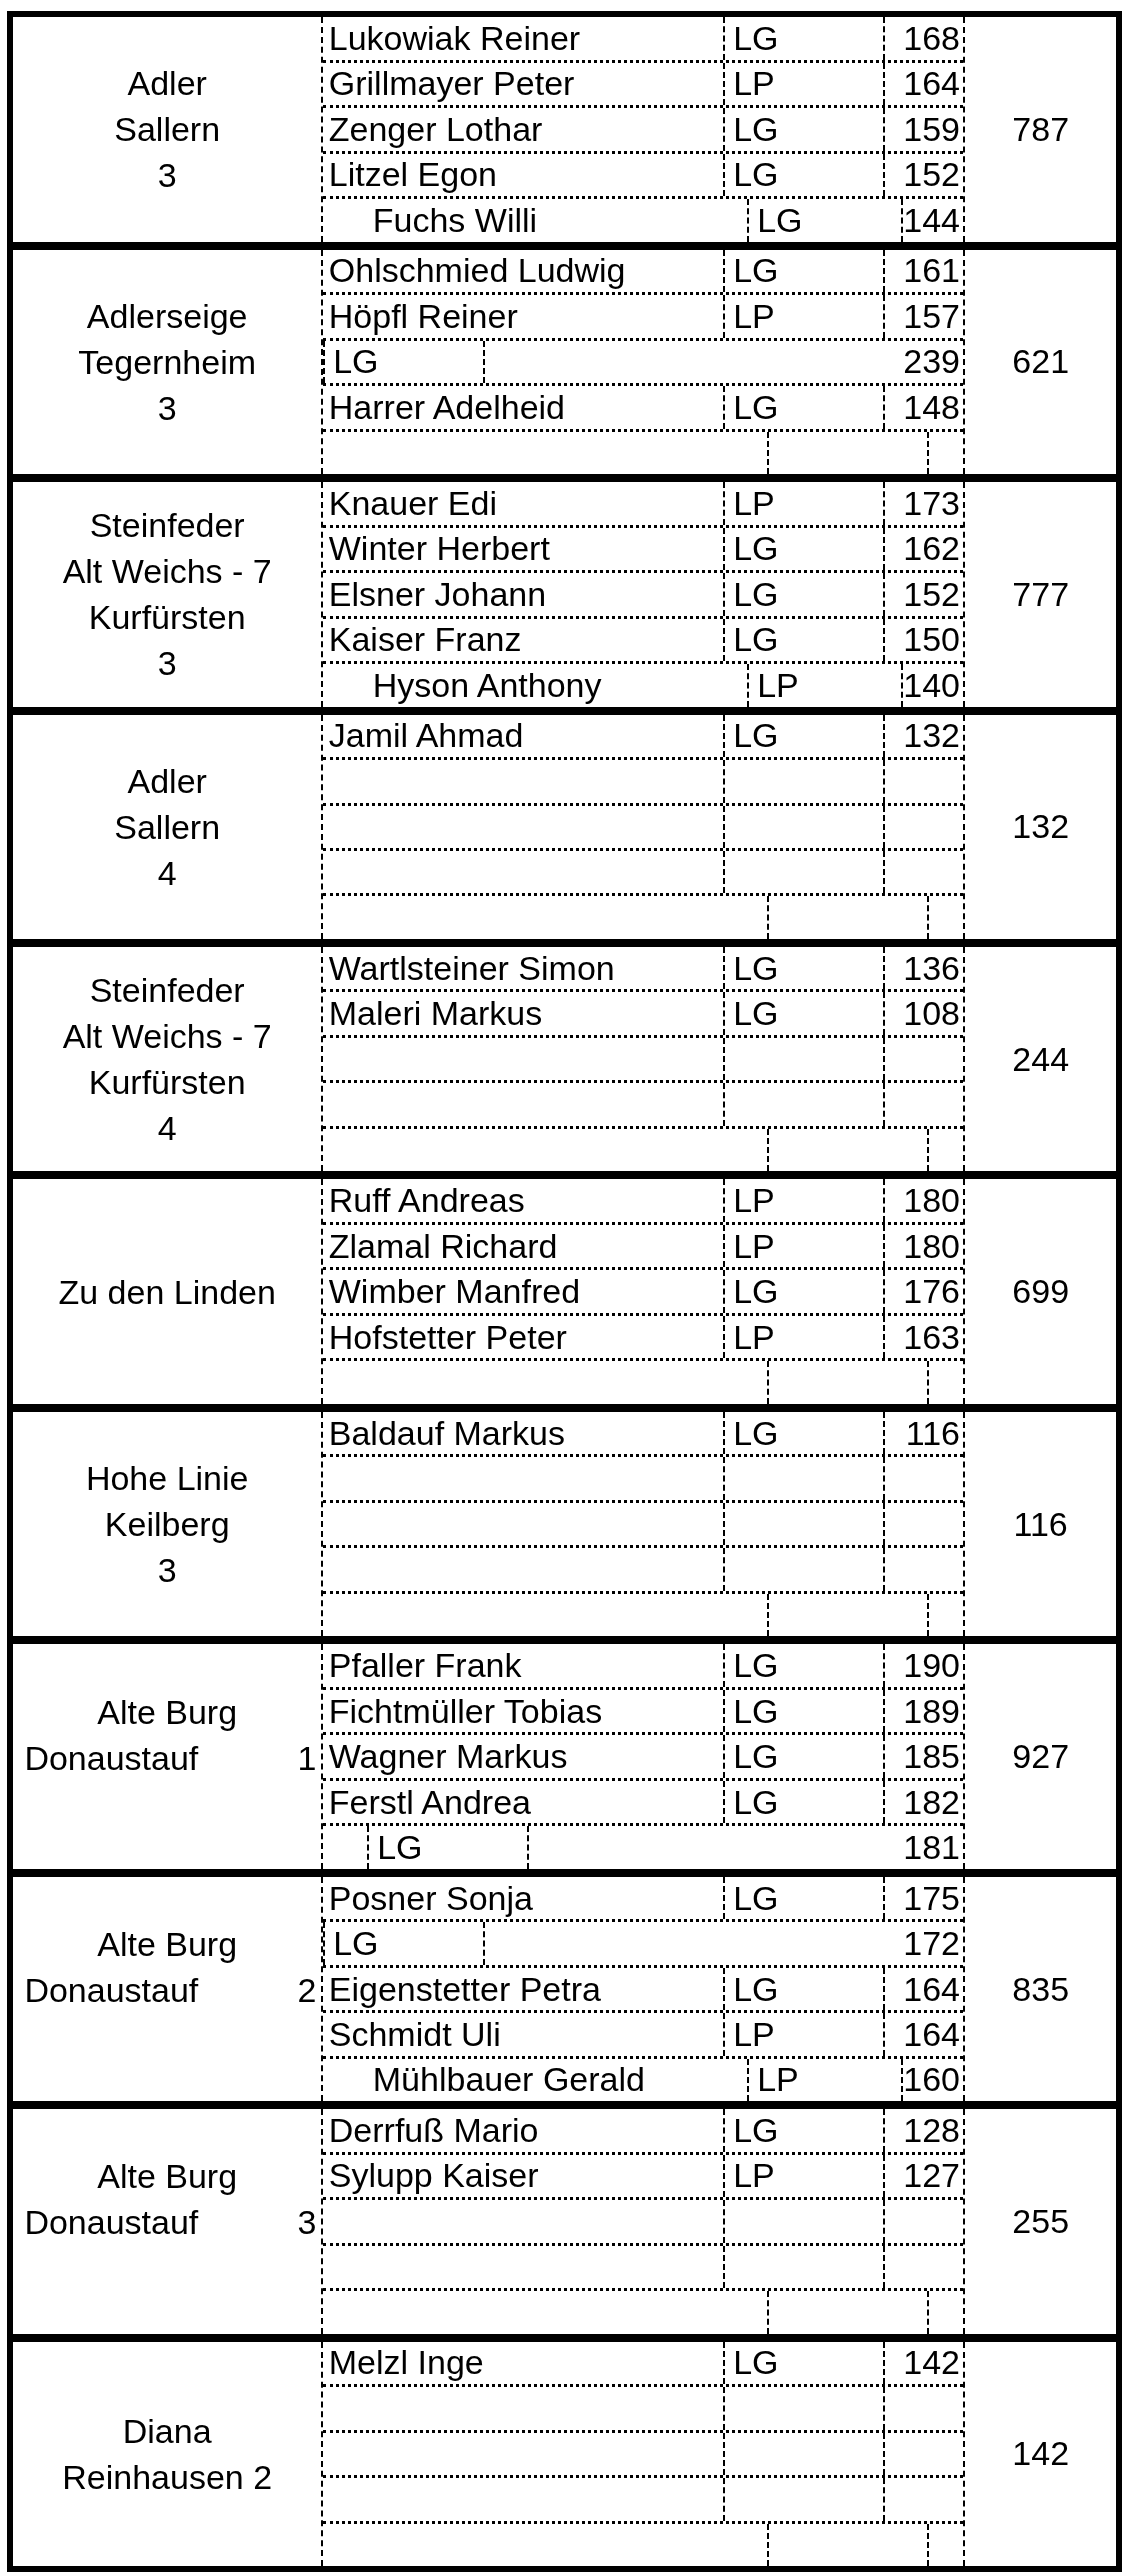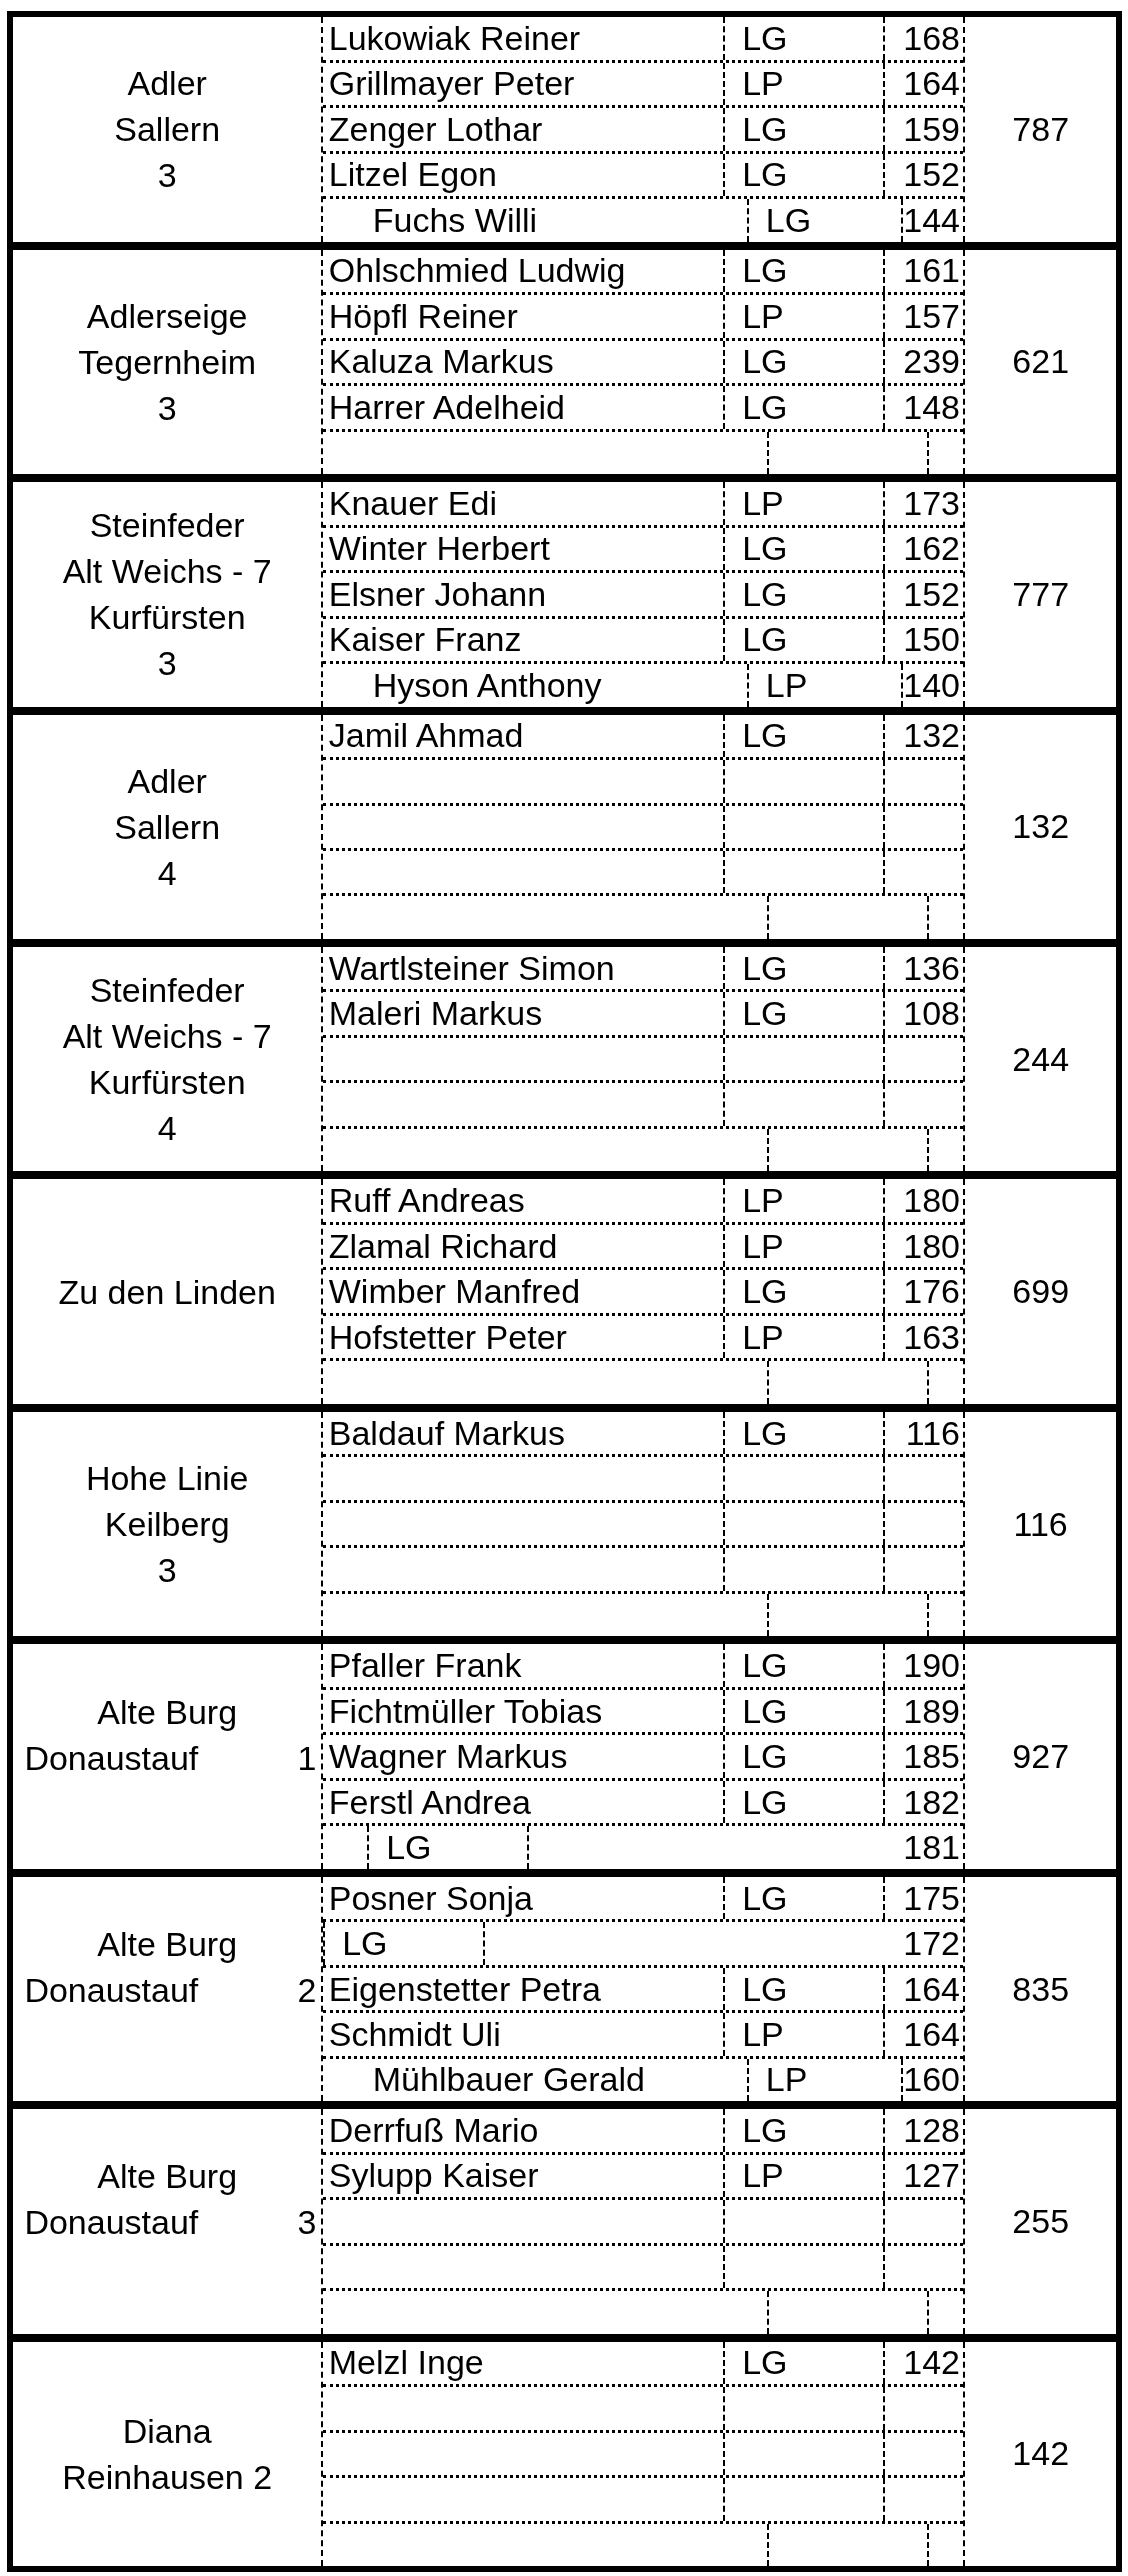--- a/index.html
+++ b/index.html
@@ -65,21 +65,21 @@
   .prow:last-child { border-bottom: none; margin-left: 44px; }
   .pname {
     width: 352px;
     padding-left: 5.6px;
     display: flex; align-items: center;
     white-space: nowrap; overflow: hidden;
   }
   .pcode {
     width: 112px;
     border-left: 2.4px dashed #000;
-    padding-left: 17px;
+    padding-left: 8px;
     display: flex; align-items: center;
   }
   .pscore {
     flex: 1;
     border-left: 2.4px dashed #000;
     padding-right: 3.2px;
     display: flex; align-items: center; justify-content: flex-end;
   }
 
   
@@ -148,21 +148,20 @@
     <div class="pscore">161</div>
   </div>
 
   <div class="prow">
     <div class="pname">Höpfl Reiner</div>
     <div class="pcode">LP</div>
     <div class="pscore">157</div>
   </div>
 
   <div class="prow">
-    <div class="pname">Kaluza Markus</div>
     <div class="pcode">LG</div>
     <div class="pscore">239</div>
   </div>
 
   <div class="prow">
     <div class="pname">Harrer Adelheid</div>
     <div class="pcode">LG</div>
     <div class="pscore">148</div>
   </div>
 

